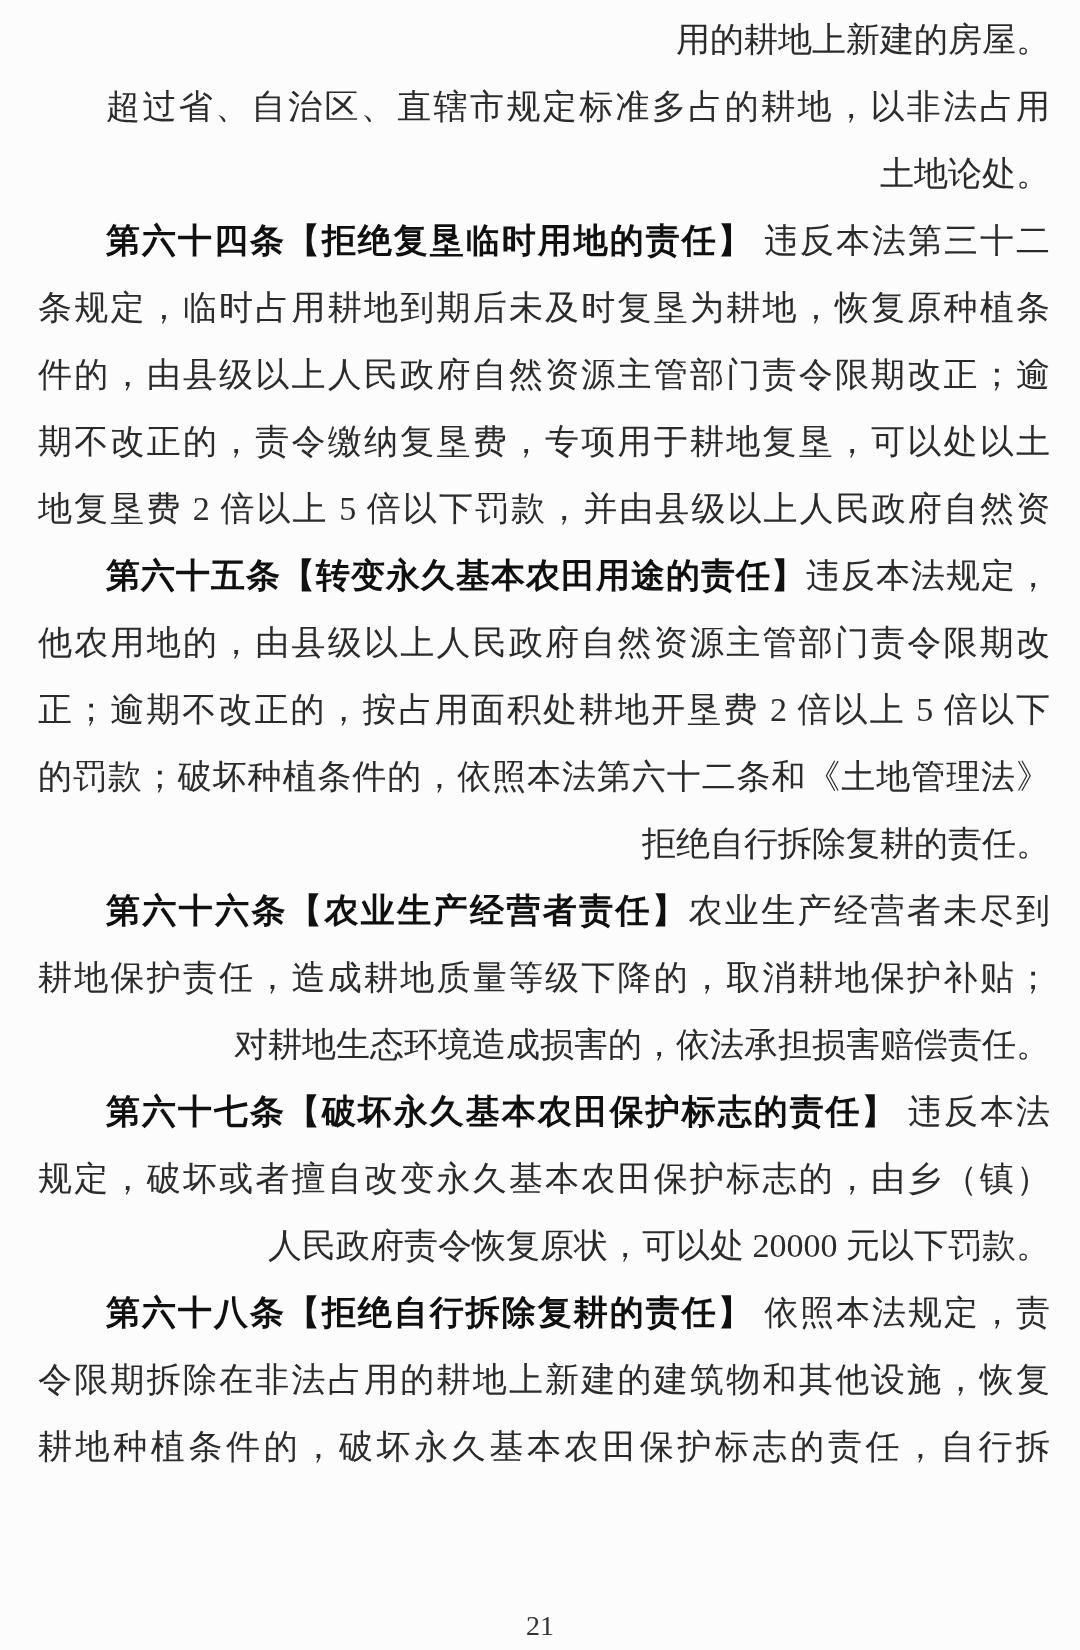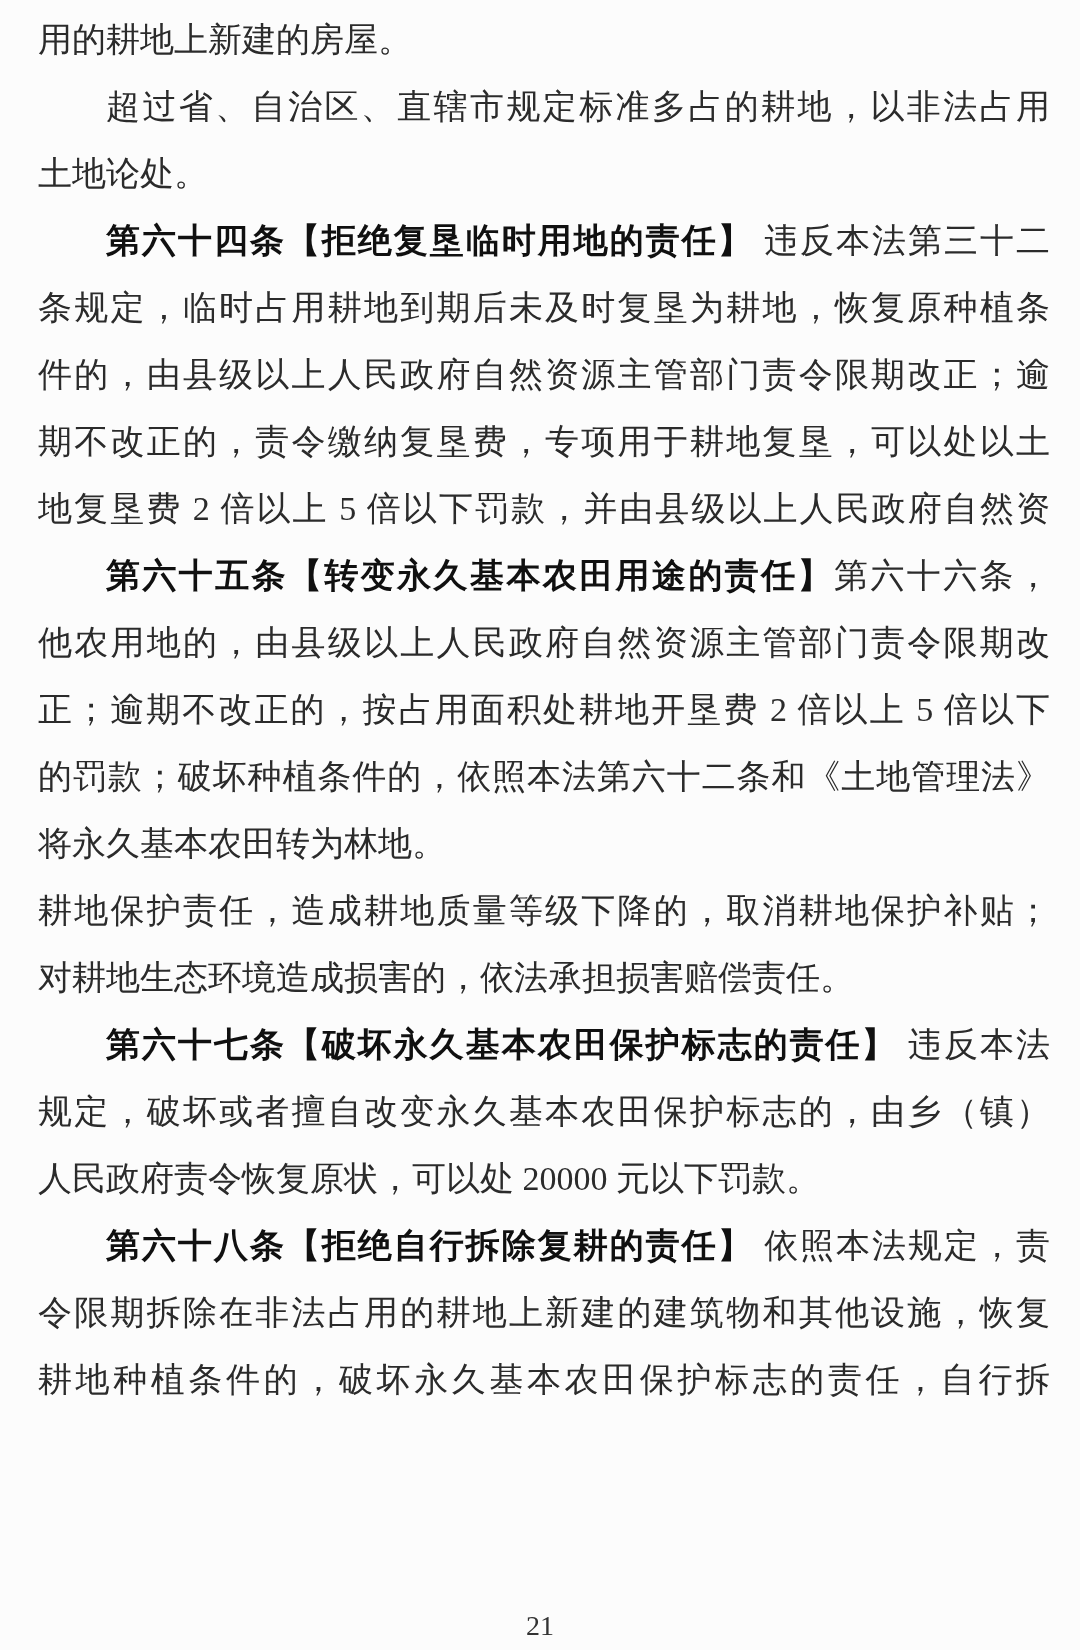--- a/index.html
+++ b/index.html
@@ -19,21 +19,21 @@
     position: absolute;
     top: 6px;
     left: 38px;
     width: 1012px;
   }
   .ln {
     font-size: 34px;
     line-height: 67px;
     height: 67px;
     color: #2b2b2b;
-    text-align: left;
+    text-align: right;
     white-space: normal;
   }
   .j {
     text-align: justify;
     text-align-last: justify;
   }
   .ind {
     text-indent: 68px;
   }
   .art {
@@ -69,31 +69,32 @@
 
     <div class="ln j"><span>条规定，临时占用耕地到期后未及时复垦为耕地，恢复原种植条</span></div>
 
     <div class="ln j"><span>件的，由县级以上人民政府自然资源主管部门责令限期改正；逾</span></div>
 
     <div class="ln j"><span>期不改正的，责令缴纳复垦费，专项用于耕地复垦，可以处以土</span></div>
 
     <div class="ln j"><span>地复垦费 2 倍以上 5 倍以下罚款，并由县级以上人民政府自然资</span></div>
 
 
-    <div class="ln j ind"><span class="art">第六十五条【转变永久基本农田用途的责任】</span><span>第六十六条，</span></div>
+    <div class="ln j ind"><span class="art">第六十五条【转变永久基本农田用途的责任】</span><span>违反本法规定，</span></div>
 
 
     <div class="ln j"><span>他农用地的，由县级以上人民政府自然资源主管部门责令限期改</span></div>
 
     <div class="ln j"><span>正；逾期不改正的，按占用面积处耕地开垦费 2 倍以上 5 倍以下</span></div>
 
     <div class="ln j"><span>的罚款；破坏种植条件的，依照本法第六十二条和《土地管理法》</span></div>
 
-    <div class="ln"><span>将永久基本农田转为林地。</span></div>
+    <div class="ln"><span>拒绝自行拆除复耕的责任。</span></div>
 
+    <div class="ln j ind"><span class="art">第六十六条【农业生产经营者责任】</span><span>农业生产经营者未尽到</span></div>
 
     <div class="ln j"><span>耕地保护责任，造成耕地质量等级下降的，取消耕地保护补贴；</span></div>
 
     <div class="ln"><span>对耕地生态环境造成损害的，依法承担损害赔偿责任。</span></div>
 
     <div class="ln j ind"><span class="art">第六十七条【破坏永久基本农田保护标志的责任】</span><span> 违反本法</span></div>
 
     <div class="ln j"><span>规定，破坏或者擅自改变永久基本农田保护标志的，由乡（镇）</span></div>
 
     <div class="ln"><span>人民政府责令恢复原状，可以处 20000 元以下罚款。</span></div>

